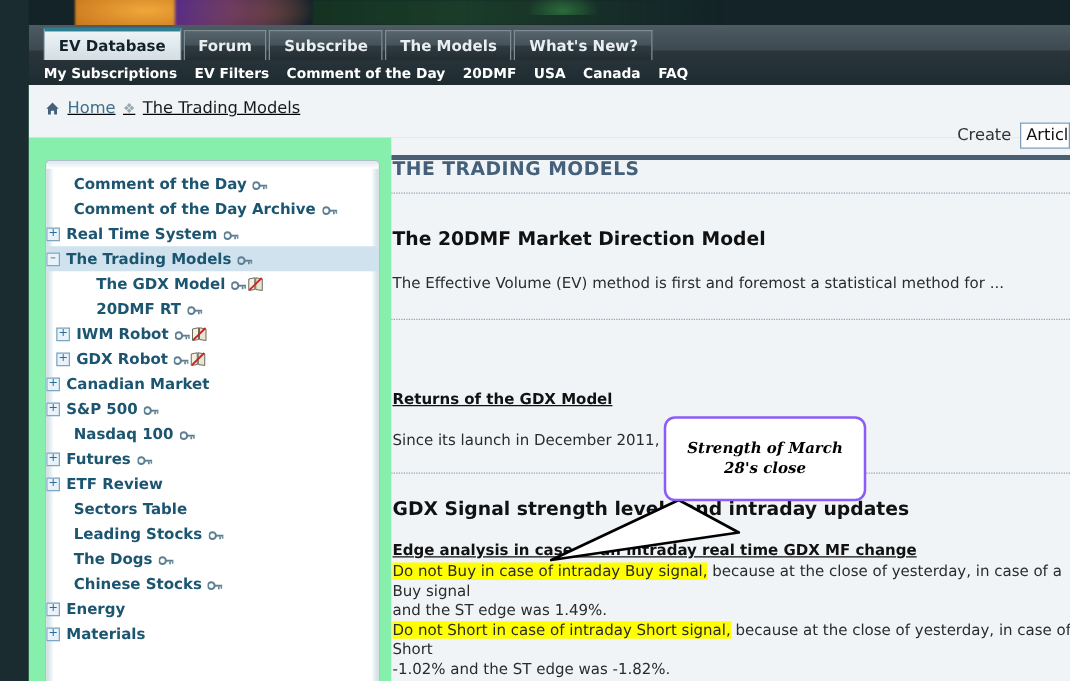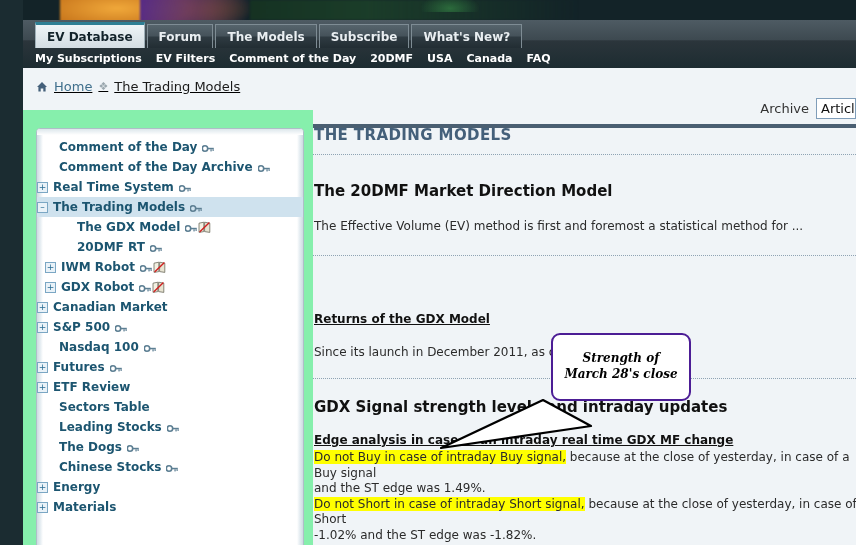--- a/index.html
+++ b/index.html
@@ -234,31 +234,30 @@
   .hl { background: #ffff00; }
   .body-block {
     position: absolute; left: 1px; width: 560px;
     font: 12px/15.5px "DejaVu Sans", sans-serif;
     color: #2b2b2b;
   }
 
   
   .callout {
     position: absolute; left: 531px; top: 333px;
-    width: 140px; height: 68px;
+    width: 162px; height: 68px;
     background: #ffffff;
-    border: 2px solid #4c1d95;
+    border: 2px solid #8b5cf6;
     border-radius: 9px;
     display: flex; align-items: center; justify-content: center;
     text-align: center;
     font: italic bold 12px/1.3 "DejaVu Serif", serif;
     color: #000;
     z-index: 20;
     padding: 0 10px;
-    margin-left: 20px;
   }
   .callout-tail {
     position: absolute; left: 433px; top: 390px;
     width: 160px; height: 62px;
     z-index: 19;
     pointer-events: none;
   }
 </style>
 </head>
 <body>
@@ -269,22 +268,22 @@
     <div class="banner-art"></div>
     <div class="banner-art2"></div>
     <div class="banner-art3"></div>
     <div class="banner-art4"></div>
   </div>
 
   <div class="navwrap">
     <div class="tabs" id="tabs">
         <div class="tab active">EV Database</div>
         <div class="tab">Forum</div>
+        <div class="tab">Subscribe</div>
         <div class="tab">The Models</div>
-        <div class="tab">Subscribe</div>
         <div class="tab">What's New?</div>
       </div>
     <div class="subnav" id="subnav">
         <a>My Subscriptions</a>
         <a>EV Filters</a>
         <a>Comment of the Day</a>
         <a>20DMF</a>
         <a>USA</a>
         <a>Canada</a>
         <a>FAQ</a>
@@ -300,21 +299,21 @@
             <path d="M6 1 L11 6 L9.6 6 L9.6 10.6 L7.3 10.6 L7.3 7.6 L4.7 7.6 L4.7 10.6 L2.4 10.6 L2.4 6 L1 6 Z" fill="#44607a"></path>
           </svg>
       </span>
       <a class="crumb-home">Home</a>
       <span class="crumb-sep">❖</span>
       <span class="crumb-cur">The Trading Models</span>
     </div>
   </div>
 
   <div class="create-row">
-    <span class="create-label">Archive</span>
+    <span class="create-label">Create</span>
     <div class="create-select">Article</div>
   </div>
 
   <div class="sidebar">
     <div class="sb-railL"></div>
     <div class="sb-railR"></div>
     <div class="sb-top"></div>
     <div class="sb-list" id="sb-list">
         <div class="sb-item">
           <span style="display: inline-block; flex: 0 0 auto; width: 22px;"></span>

